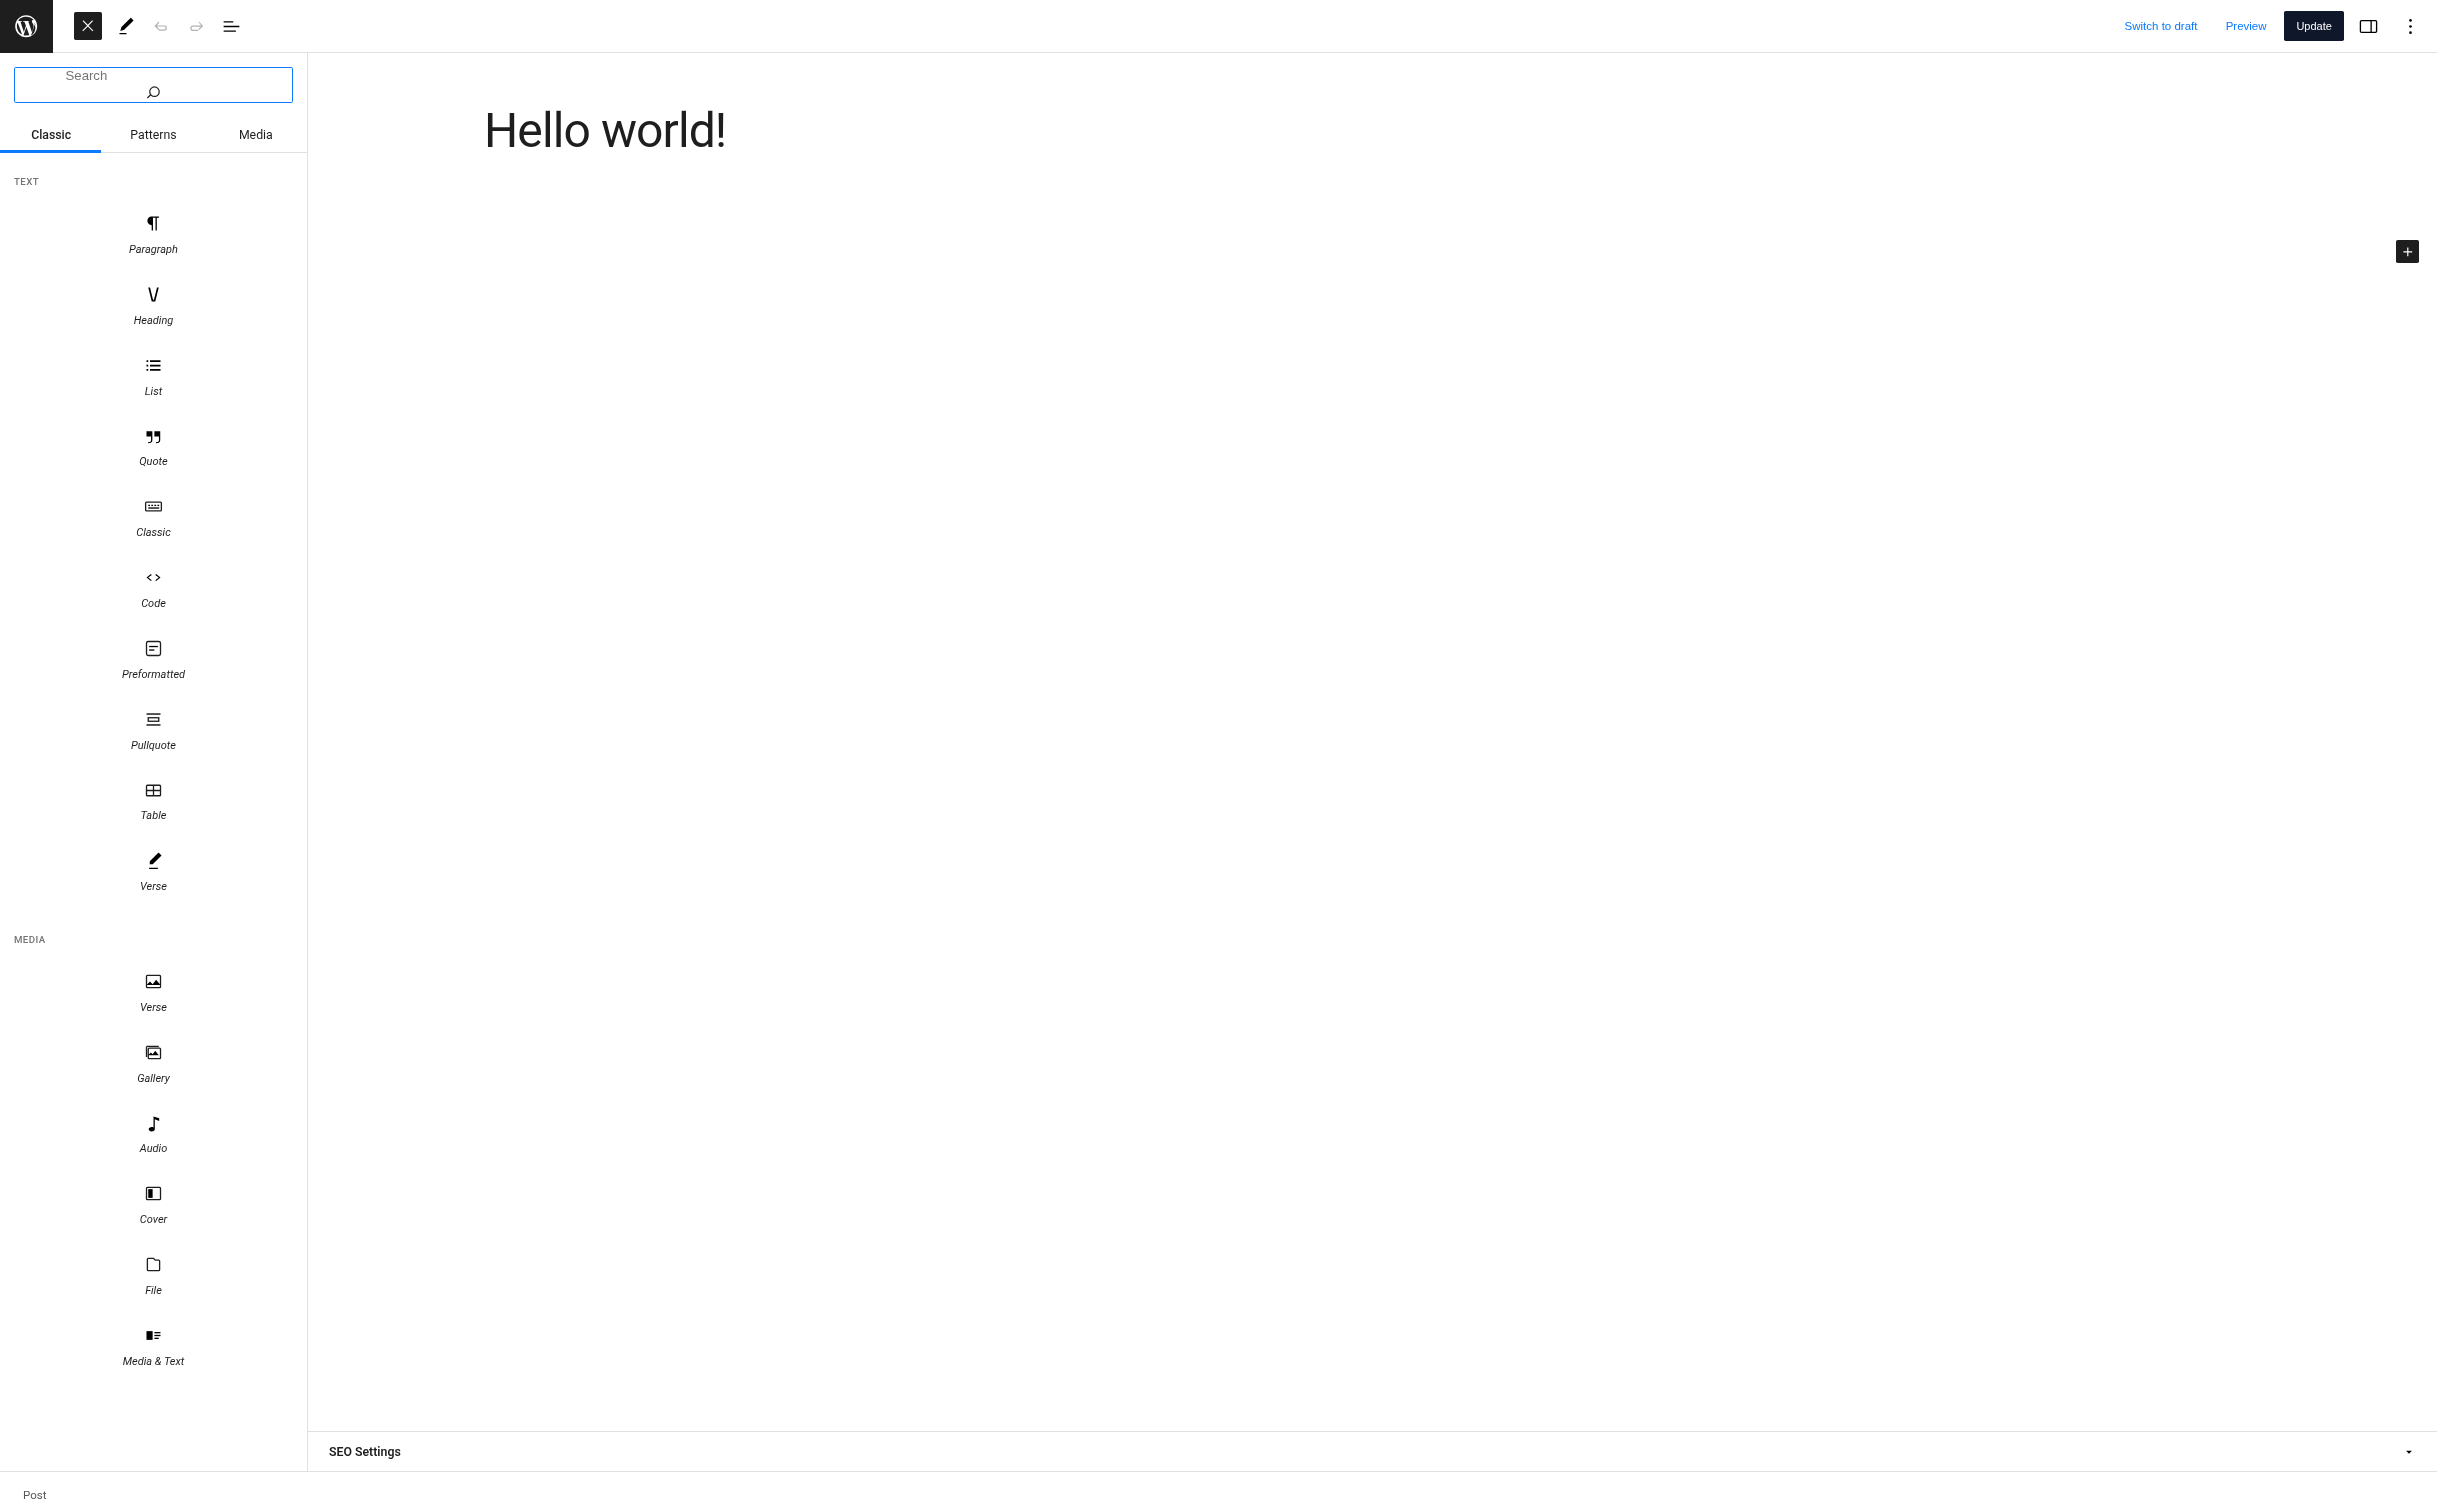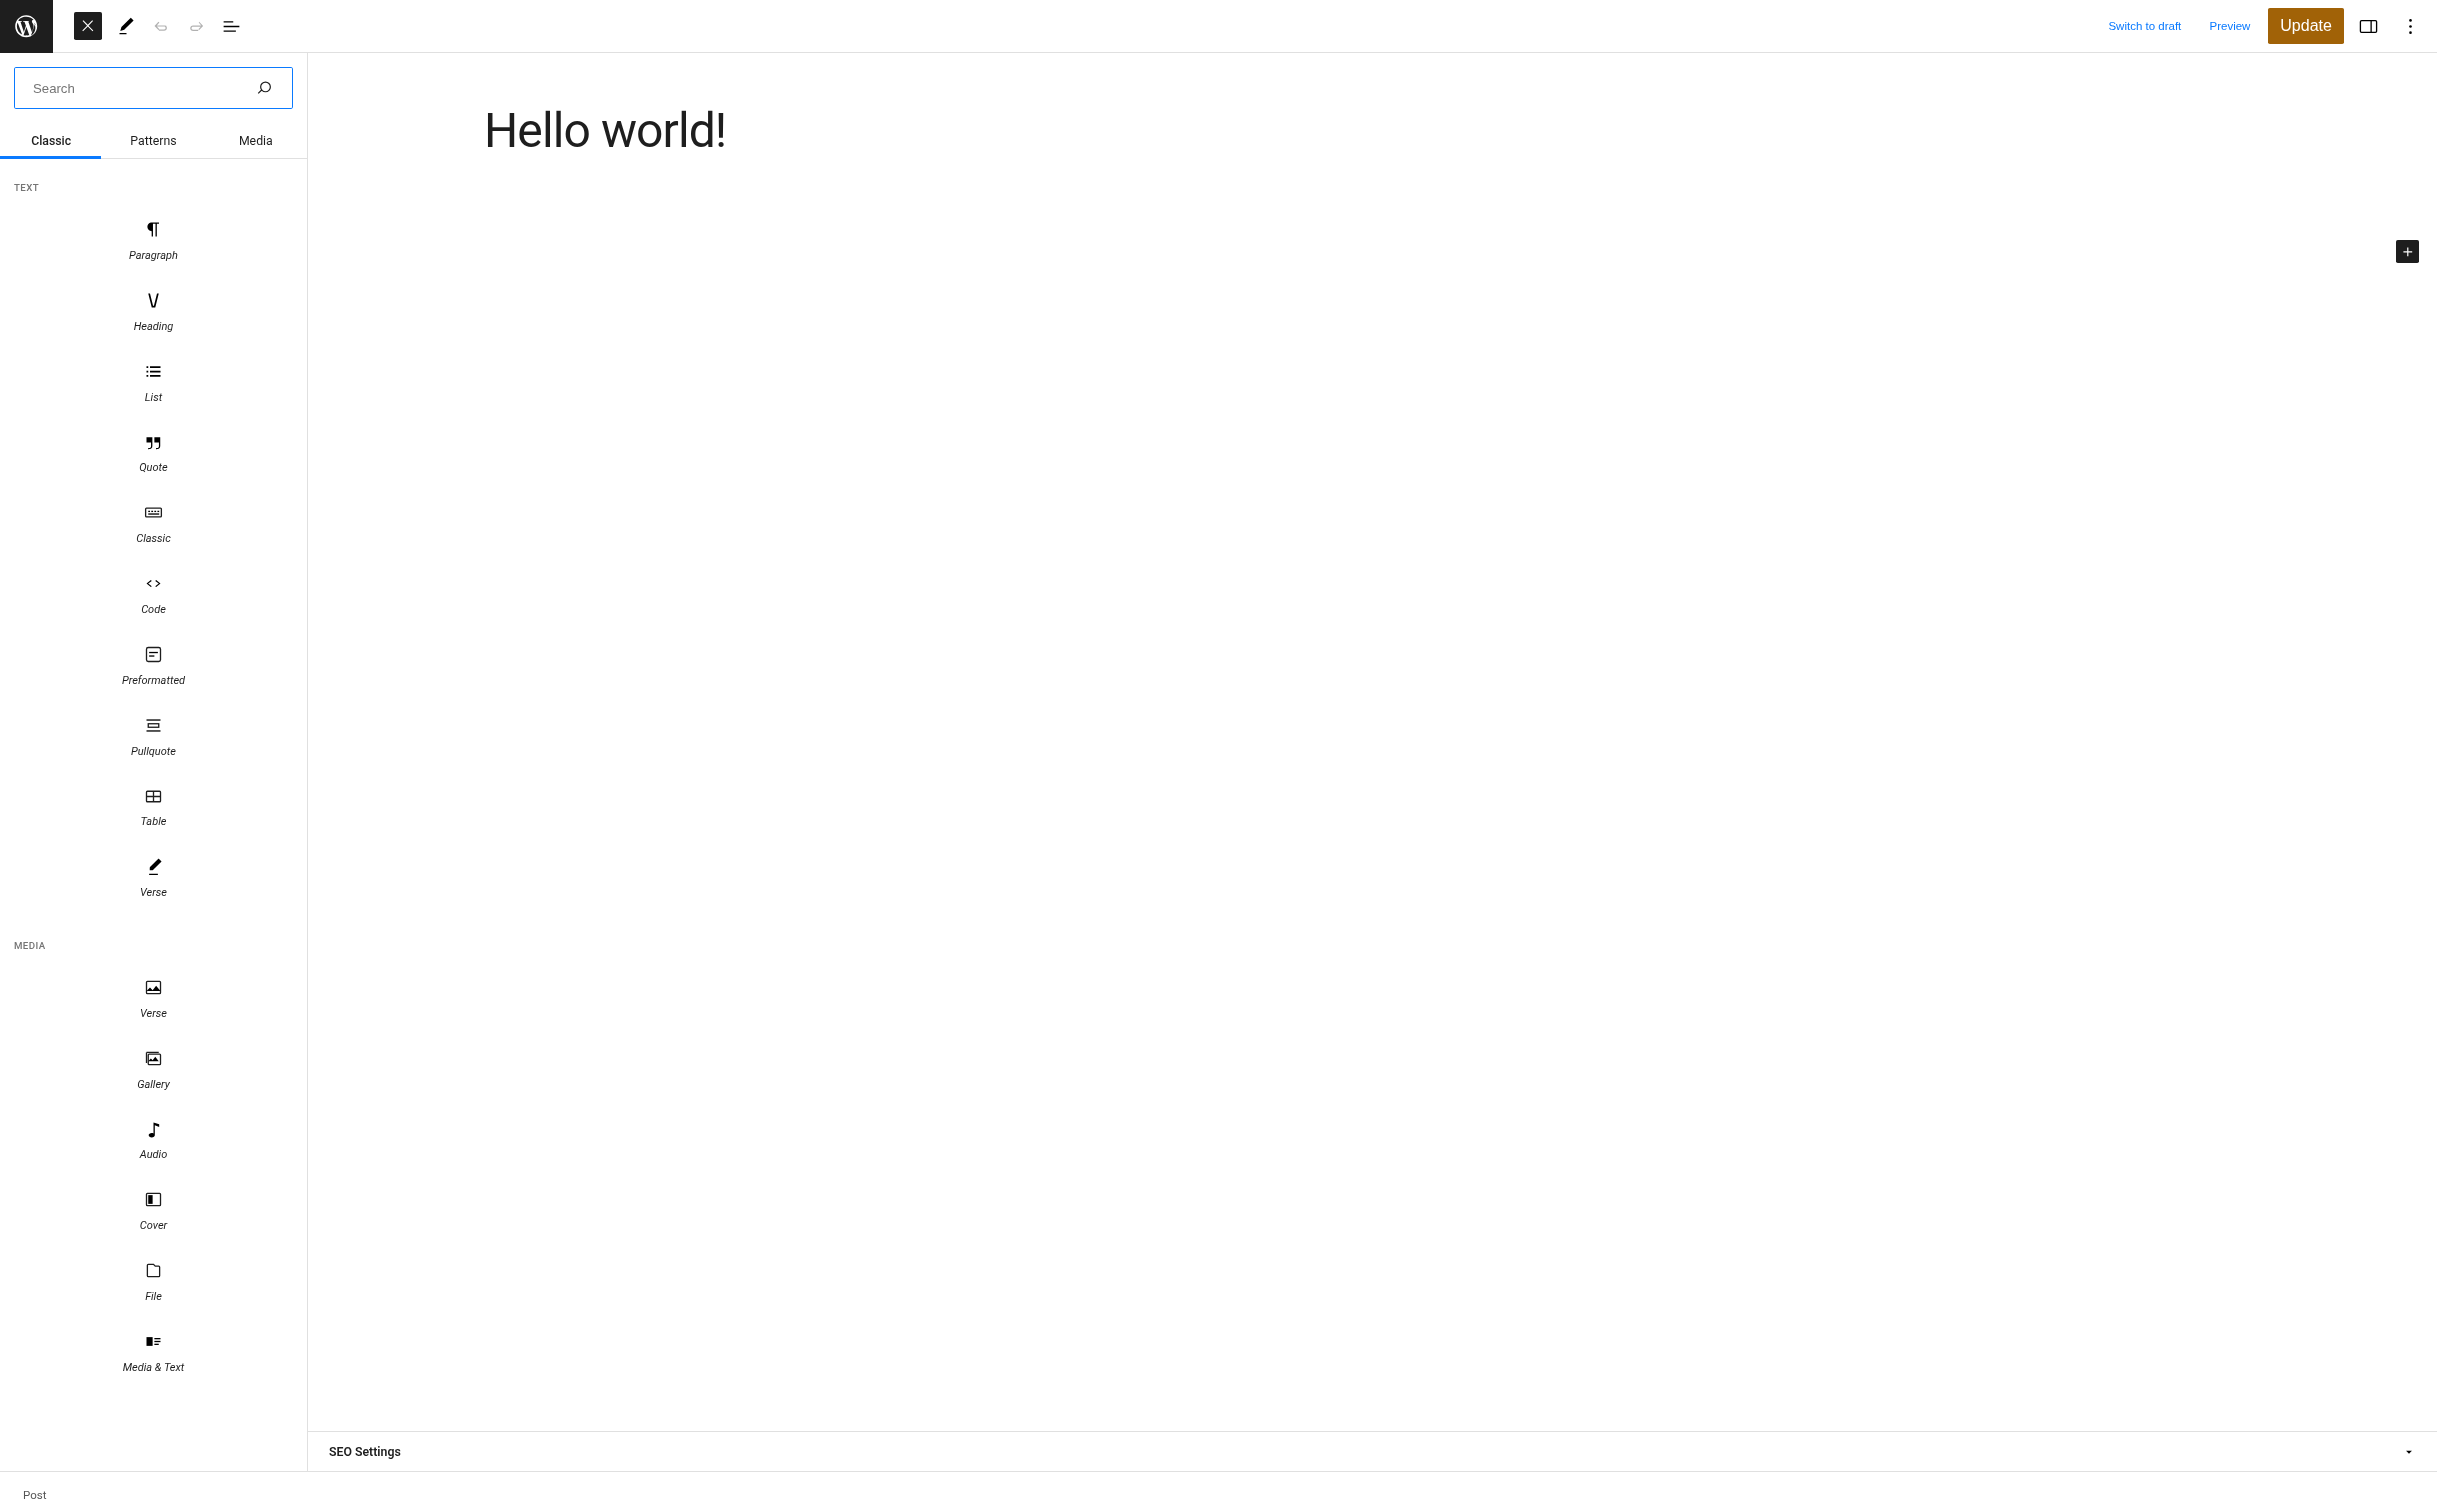--- a/index.html
+++ b/index.html
@@ -10,31 +10,31 @@
 .top-left { display: flex; align-items: center; height: 100%; }
 .wp-logo { width: 53px; height: 53px; background: #1e1e1e; display: flex; align-items: center; justify-content: center; }
 .wp-logo svg { width: 26.4px; height: 26.4px; fill: #fff; }
 .close-inserter { width: 28px; height: 28px; background: #1e1e1e; border-radius: 1.8px; margin-left: 21px; display: flex; align-items: center; justify-content: center; }
 .close-inserter svg { width: 17.6px; height: 17.6px; }
 .tool-btn { width: 35px; height: 35px; display: flex; align-items: center; justify-content: center; background: none; border: none; cursor: pointer; }
 .tool-btn svg { width: 21px; height: 21px; }
 .tool-btn.disabled svg { opacity: 0.3; }
 .top-right { display: flex; align-items: center; gap: 7px; }
 .link-btn { background: none; border: none; color: #0a7aff; font-size: 11.5px; padding: 7px 10.6px; cursor: pointer; }
-.primary-btn { background: #a16207; color: #fff; border: none; font-size: 16px; padding: 8.8px 12.3px; border-radius: 1.8px; cursor: pointer; }
+.primary-btn { background: #0f172a; color: #fff; border: none; font-size: 11px; padding: 8.8px 12.3px; border-radius: 1.8px; cursor: pointer; }
 .icon-btn { width: 35px; height: 35px; display: flex; align-items: center; justify-content: center; background: none; border: none; cursor: pointer; }
 .icon-btn svg { width: 21px; height: 21px; }
 
 
 .body { flex: 1; display: flex; min-height: 0; }
 
 
 .inserter { width: 308px; border-right: 0.9px solid #e0e0e0; display: flex; flex-direction: column; }
 .search-wrap { padding: 14px; }
-.search { display: flex; align-items: center; border: 1.3px solid #0a7aff; border-radius: 1.8px; height: 42px; padding: 0 18px; }
+.search { display: flex; align-items: center; border: 1.3px solid #0a7aff; border-radius: 1.8px; height: 36px; padding: 0 10px; flex-direction: column; }
 .search input { flex: 1; border: none; outline: none; font-size: 13.2px; color: #757575; background: transparent; }
 .search svg { width: 19.4px; height: 19.4px; }
 .tabs { display: flex; border-bottom: 0.9px solid #e0e0e0; }
 .tab { flex: 1; text-align: center; padding: 10.6px 0; font-size: 12.3px; cursor: pointer; position: relative; }
 .tab.active { font-weight: 500; }
 .tab.active::after { content: ""; position: absolute; left: 0; right: 0; bottom: -0.9px; height: 2.6px; background: #0a7aff; }
 .tab:first-child.active::after { left: 0; right: 66%; width: 101px; }
 .inserter-scroll { flex: 1; overflow-y: auto; padding: 14px; }
 .inserter-scroll::-webkit-scrollbar { width: 10.6px; }
 .inserter-scroll::-webkit-scrollbar-thumb { background: #ccc; border-radius: 5.3px; }

